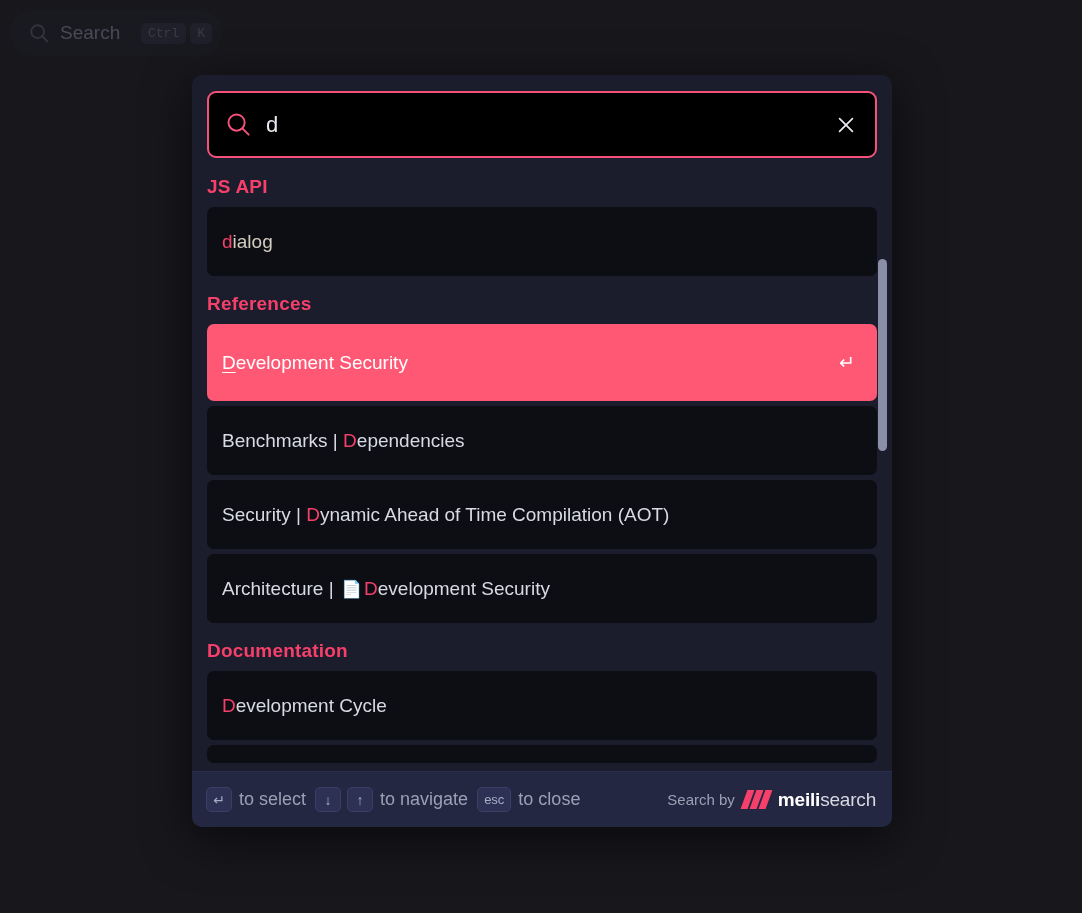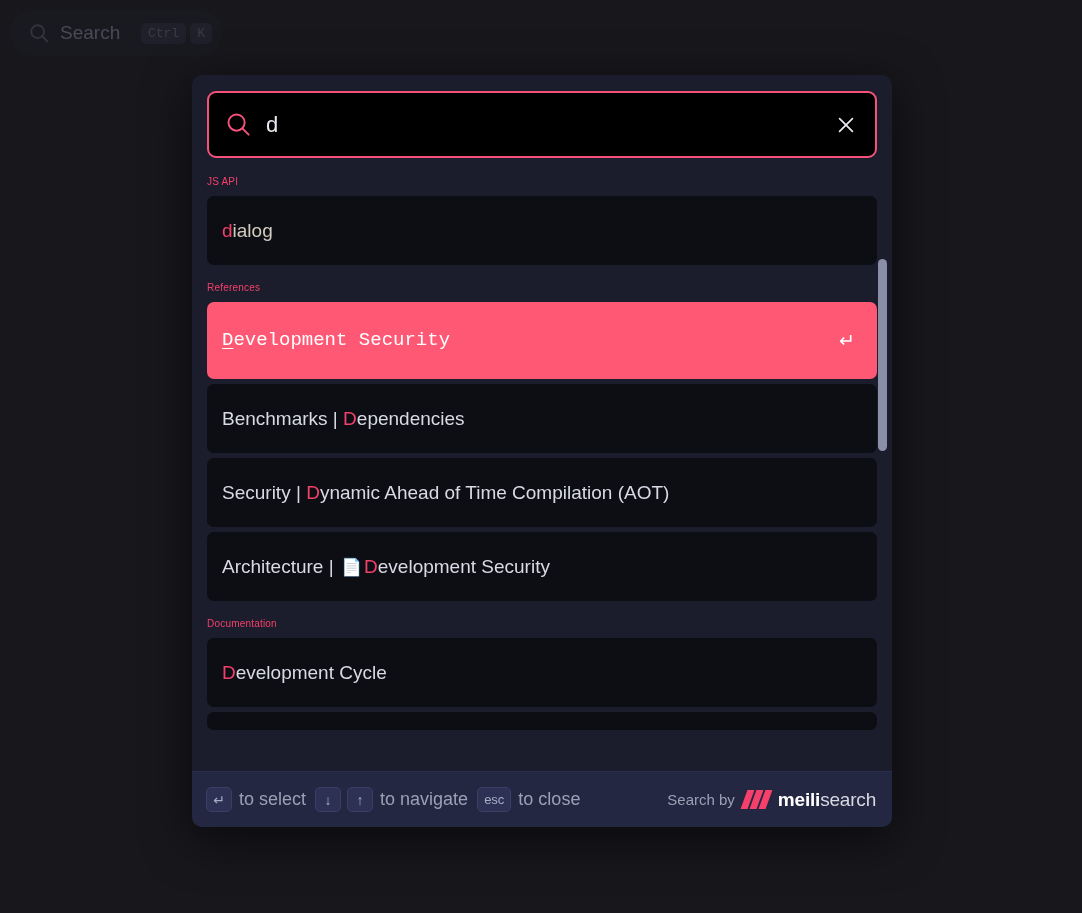--- a/index.html
+++ b/index.html
@@ -94,22 +94,22 @@
   .results {
     flex: 1 1 auto;
     position: relative;
     overflow: hidden;
     padding: 0 15px 0 15px;
   }
   .results-inner { padding-bottom: 4px; }
 
   .section-title {
     color: #f4406a;
-    font-size: 10px;
-    font-weight: normal;
+    font-size: 19px;
+    font-weight: bold;
     padding: 12px 0 9px 0;
     letter-spacing: .2px;
   }
   .section-title.first { padding-top: 10px; }
 
   .result-row {
     position: relative;
     background: #0d0d14;
     border-radius: 7px;
     min-height: 69px;
@@ -129,21 +129,21 @@
     text-overflow: ellipsis;
   }
   .result-row .row-text .hl { color: #f4406a; }
   .result-row .row-text .tail { color: #d2cdbe; }
   .result-row .row-text .pageicon { font-size: 17px; padding: 0 2px; }
 
   .result-row.selected {
     background: #ff5874;
     min-height: 77px;
   }
-  .result-row.selected .row-text { color: #ffffff; font-family: Liberation Mono, monospace; }
+  .result-row.selected .row-text { color: #ffffff; }
   .result-row.selected .row-text .hl {
     color: #ffffff;
     text-decoration: underline;
     text-underline-offset: 3px;
   }
   .result-row.selected .row-text .tail { color: #ffffff; }
   .enter-glyph {
     flex: 0 0 auto;
     color: #ffffff;
     font-size: 19px;

